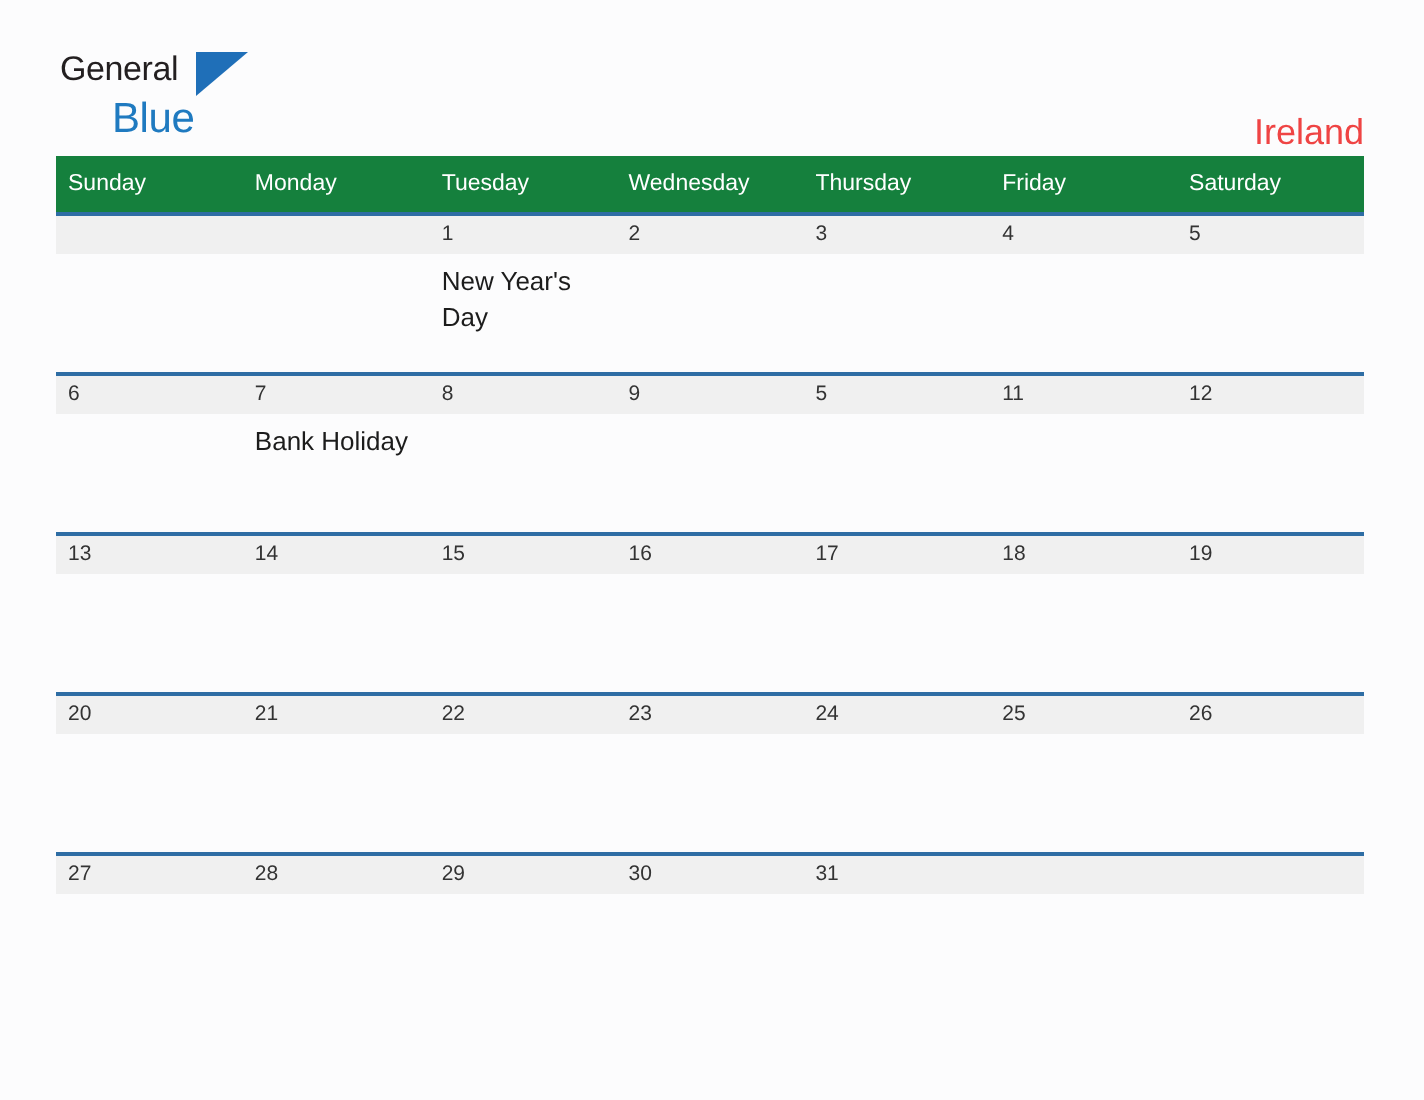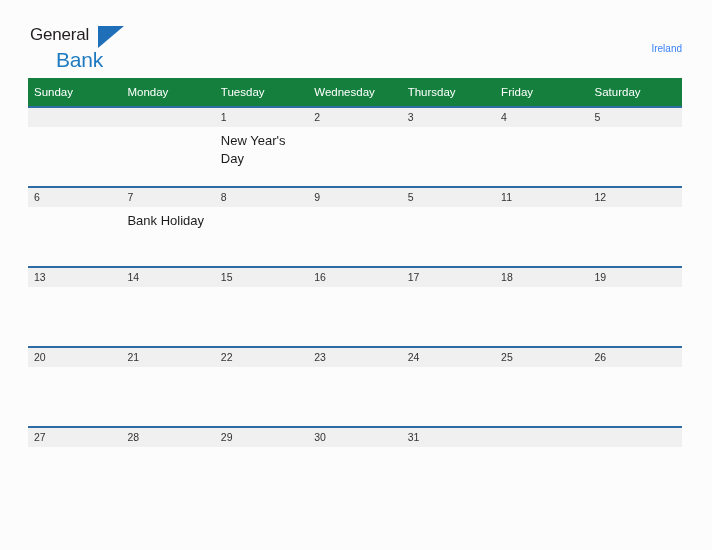--- a/index.html
+++ b/index.html
@@ -70,23 +70,23 @@
     text-align: center;
     font-size: 30px;
     font-weight: 400;
     color: #1a1a1a;
     letter-spacing: 0.1px;
   }
 
   .region {
     position: absolute;
     right: 0px;
-    top: 21px;
-    font-size: 10px;
-    color: #3b82f6;
+    top: 34px;
+    font-size: 18px;
+    color: #ef4444;
   }
 
   
   .calendar {
     margin: 0 30px 0 28px;
     border-collapse: collapse;
     width: 654px;
     table-layout: fixed;
   }
 
@@ -135,21 +135,21 @@
 
 <div class="page">
 
   <div class="topbar">
 
     <div class="logo">
       <span class="logo-row1">
         <span>General</span>
         <span class="logo-flag"></span>
       </span>
-      <span class="logo-row2">Bank</span>
+      <span class="logo-row2">Blue</span>
     </div>
 
 
     <div class="region">Ireland</div>
   </div>
 
   <table class="calendar">
     <thead>
       <tr>
         <th>Sunday</th>

